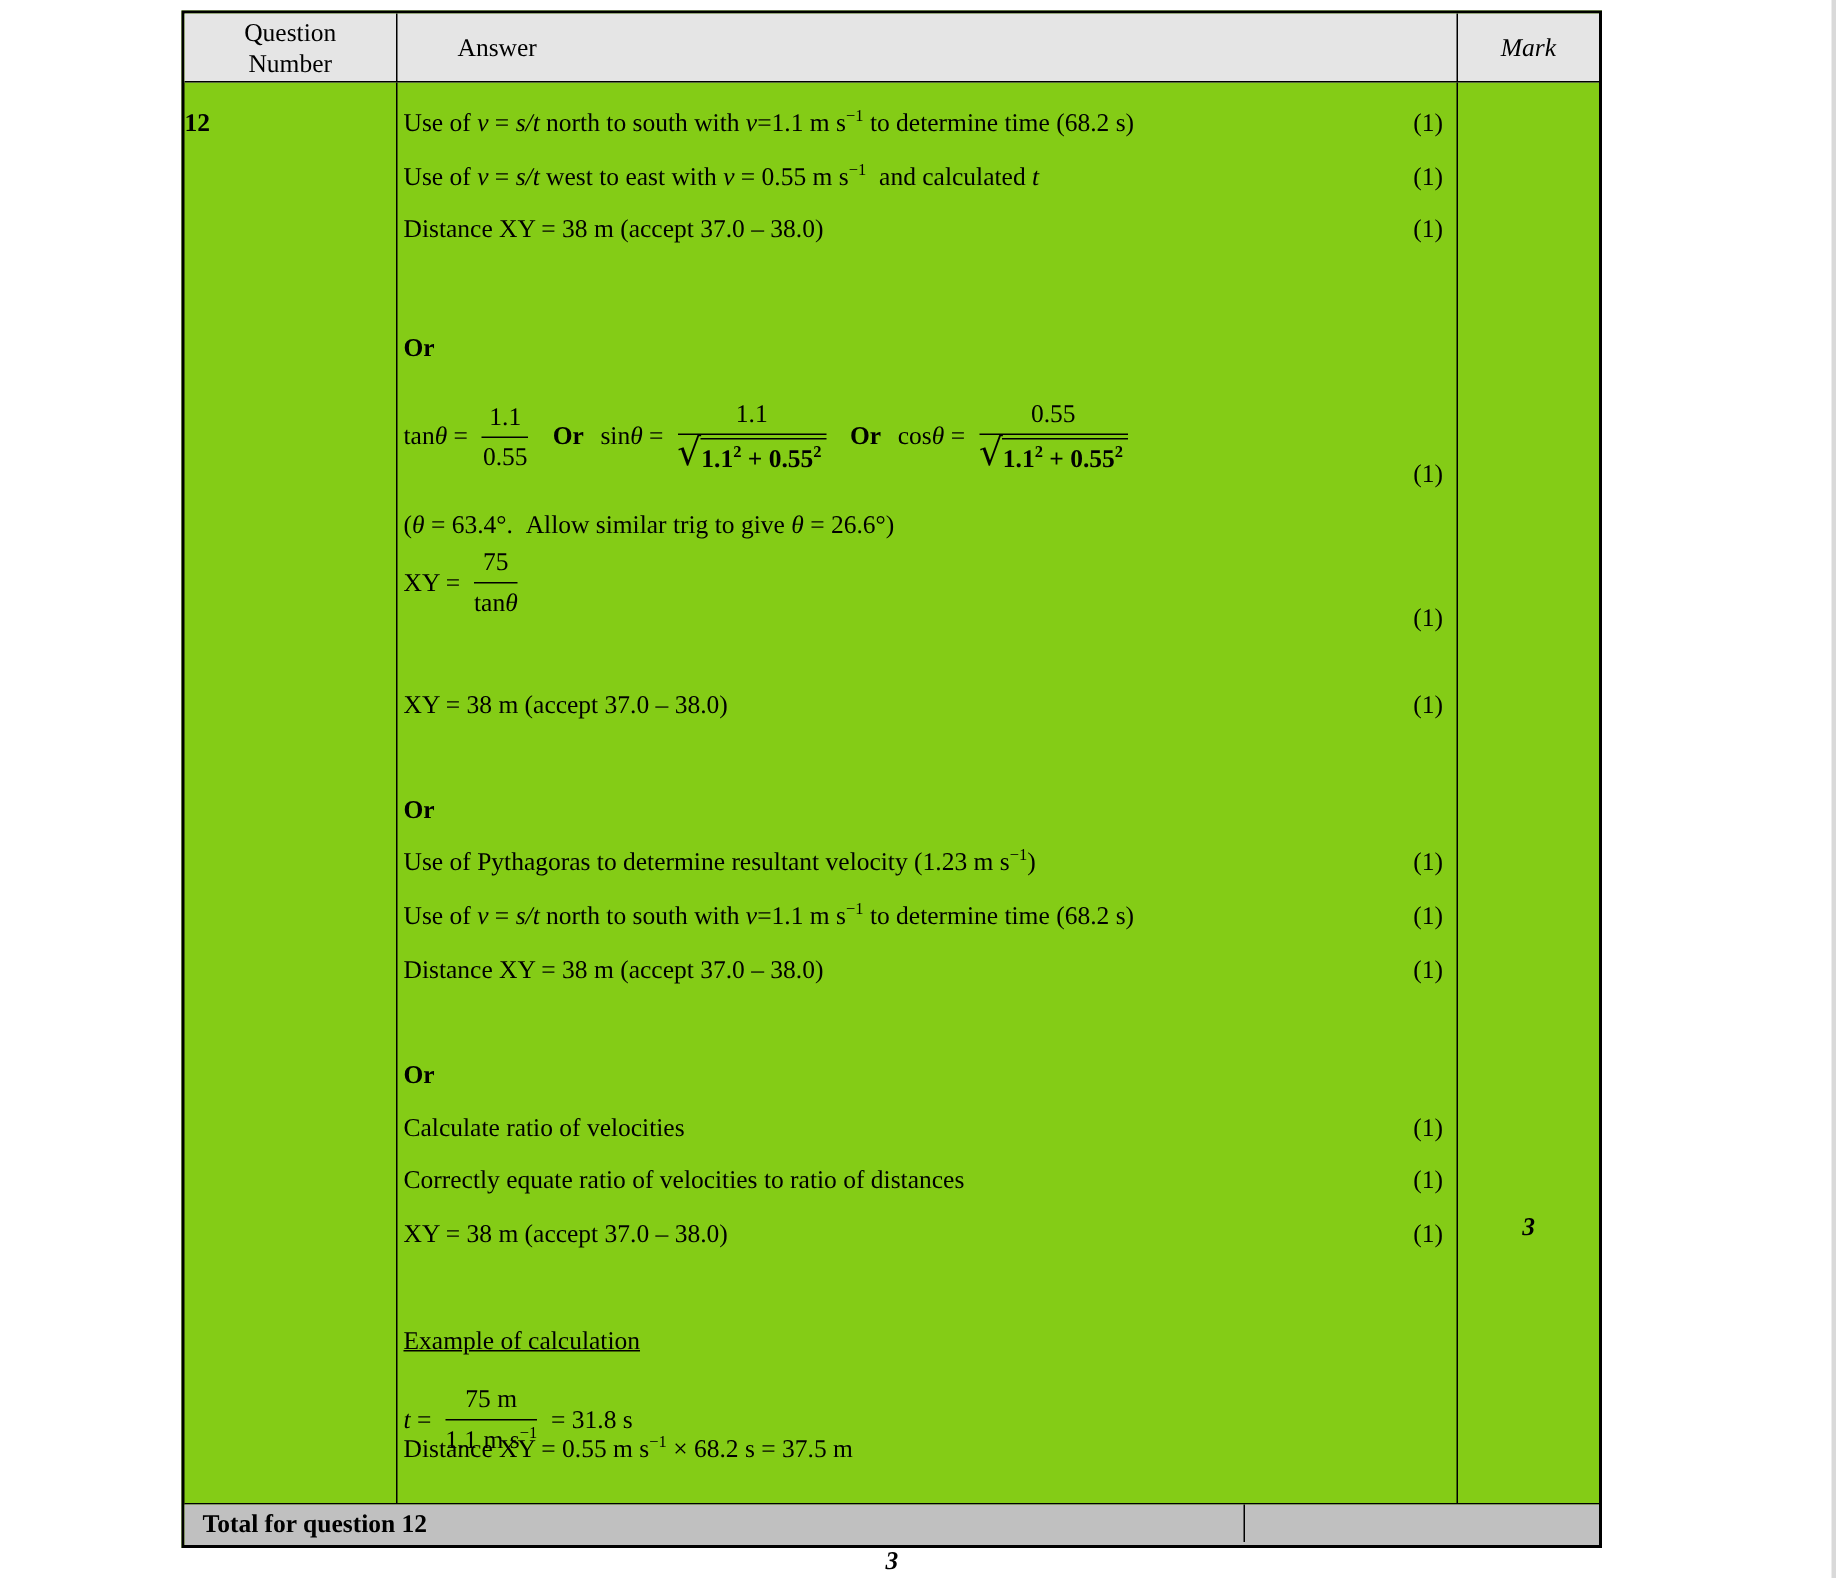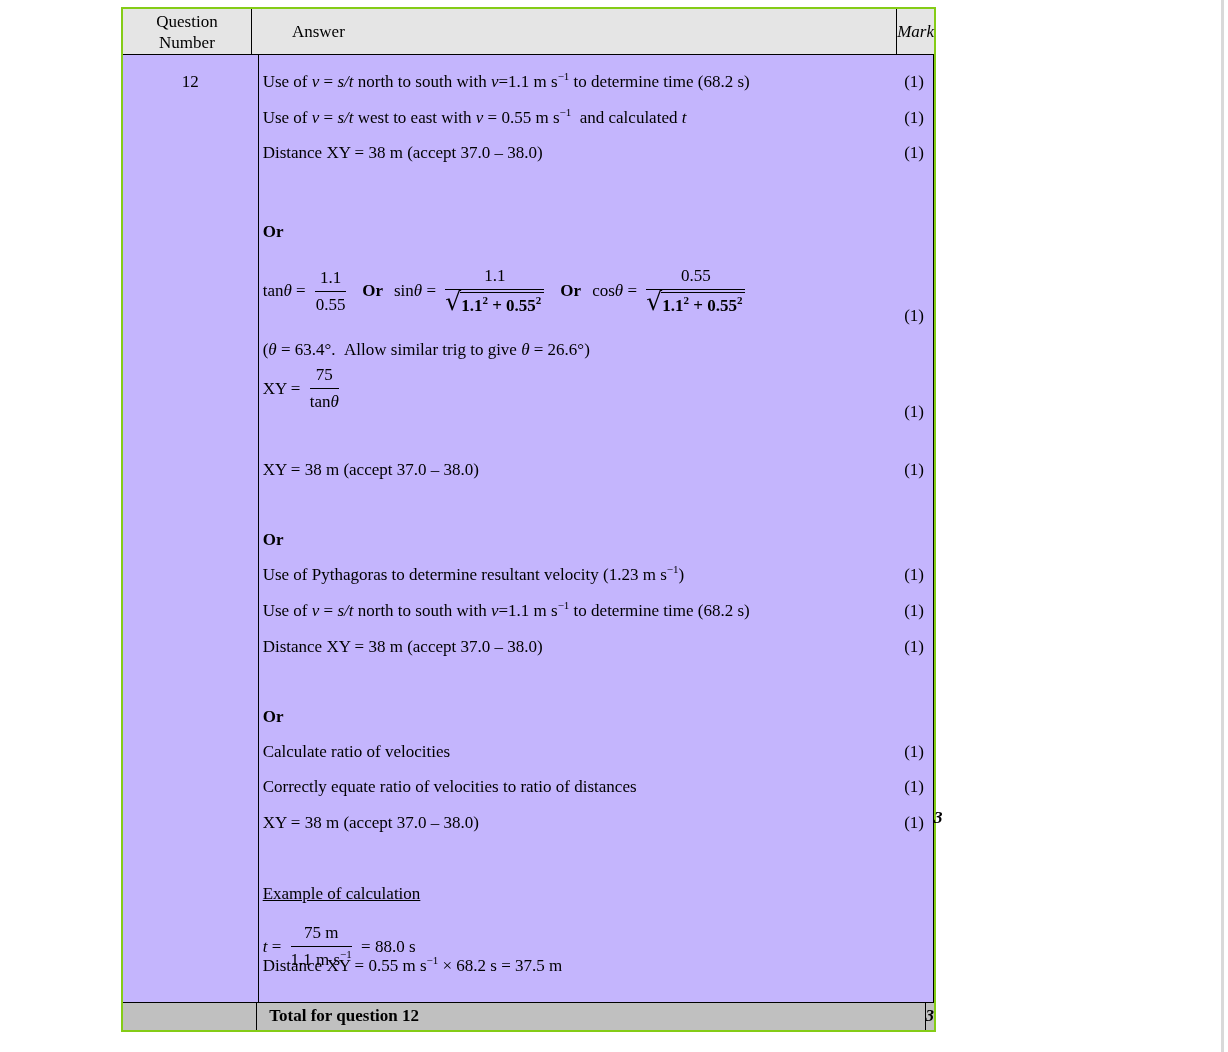--- a/index.html
+++ b/index.html
@@ -1,30 +1,30 @@
 <!DOCTYPE html>
 <html><head>
 <meta charset="utf-8">
 <style>
   * { margin:0; padding:0; box-sizing:border-box; }
   html,body { background:#ffffff; }
   .canvas { position:relative; width:1228px; height:1052px; background:#ffffff;
             font-family:"Liberation Serif", serif; color:#000; font-size:17px; overflow:hidden; }
-  .ms-table { position:absolute; left:121px; top:7px; width:815px; border:2px solid #84cc16; background:#c4b5fd; }
+  .ms-table { position:absolute; left:121px; top:7px; width:947px; border:2px solid #000000; background:#84cc16; }
   .row { display:flex; }
   .header-row { height:46px; border-bottom:1px solid #000; background:#e5e5e5; }
   .body-row { height:948px; border-bottom:1px solid #000; }
-  .footer-row { height:27px; background:#c0c0c0; }
+  .footer-row { height:27px; background:#c0c0c0;flex-direction:column; }
   .col-q { width:142px; border-right:1px solid #000; }
   .col-a { width:707px; border-right:1px solid #000; position:relative; }
   .col-m { flex:1; position:relative;font-style:italic; }
   .header-cell { display:flex; align-items:center; justify-content:center; text-align:center;
                  white-space:pre-line; line-height:21px; }
   .header-answer { justify-content:flex-start; padding-left:40px; text-align:left; }
-  .qnum { display:block; margin-top:17px; text-align:center; font-weight:normal; }
+  .qnum { display:block; margin-top:17px; font-weight:bold; }
   .ans-line { position:absolute; left:4px; right:9px; display:flex; justify-content:space-between;
               align-items:flex-end; line-height:22px; white-space:pre-wrap; }
   .pt { margin-left:12px; flex:none; }
   .pt-low { position:relative; top:10px; }
   .bold { font-weight:bold; }
   .underline { text-decoration:underline; }
   .eq { display:inline-flex; align-items:center; white-space:pre-wrap; }
   .frac { display:inline-flex; flex-direction:column; margin:0 5px; }
   .frac .num { display:block; text-align:center; padding:0 5px 2px; border-bottom:1px solid #000; }
   .frac .den { display:flex; justify-content:center; align-items:flex-start; padding-top:2px; }
@@ -158,21 +158,21 @@
         <div class="ans-line" style="top:828px">
           <span class="underline">Example of calculation</span>
         </div>
         <div class="ans-line" style="top:858px;height:58px">
           <span class="eq">
             <span><span style="font-style: italic;">t</span><span> = </span></span>
             <span class="frac">
               <span class="num">75 m</span>
               <span class="den"><span><span>1.1 m s</span><sup>−1</sup></span></span>
             </span>
-            <span> = 88.0 s</span>
+            <span> = 31.8 s</span>
           </span>
         </div>
         <div class="ans-line" style="top:900px">
           <span><span>Distance XY = 0.55 m s</span><sup>−1</sup><span> × 68.2 s = 37.5 m</span></span>
         </div>
 
       </div>
 
       <div class="col-m">
         <span class="body-mark">3</span>

